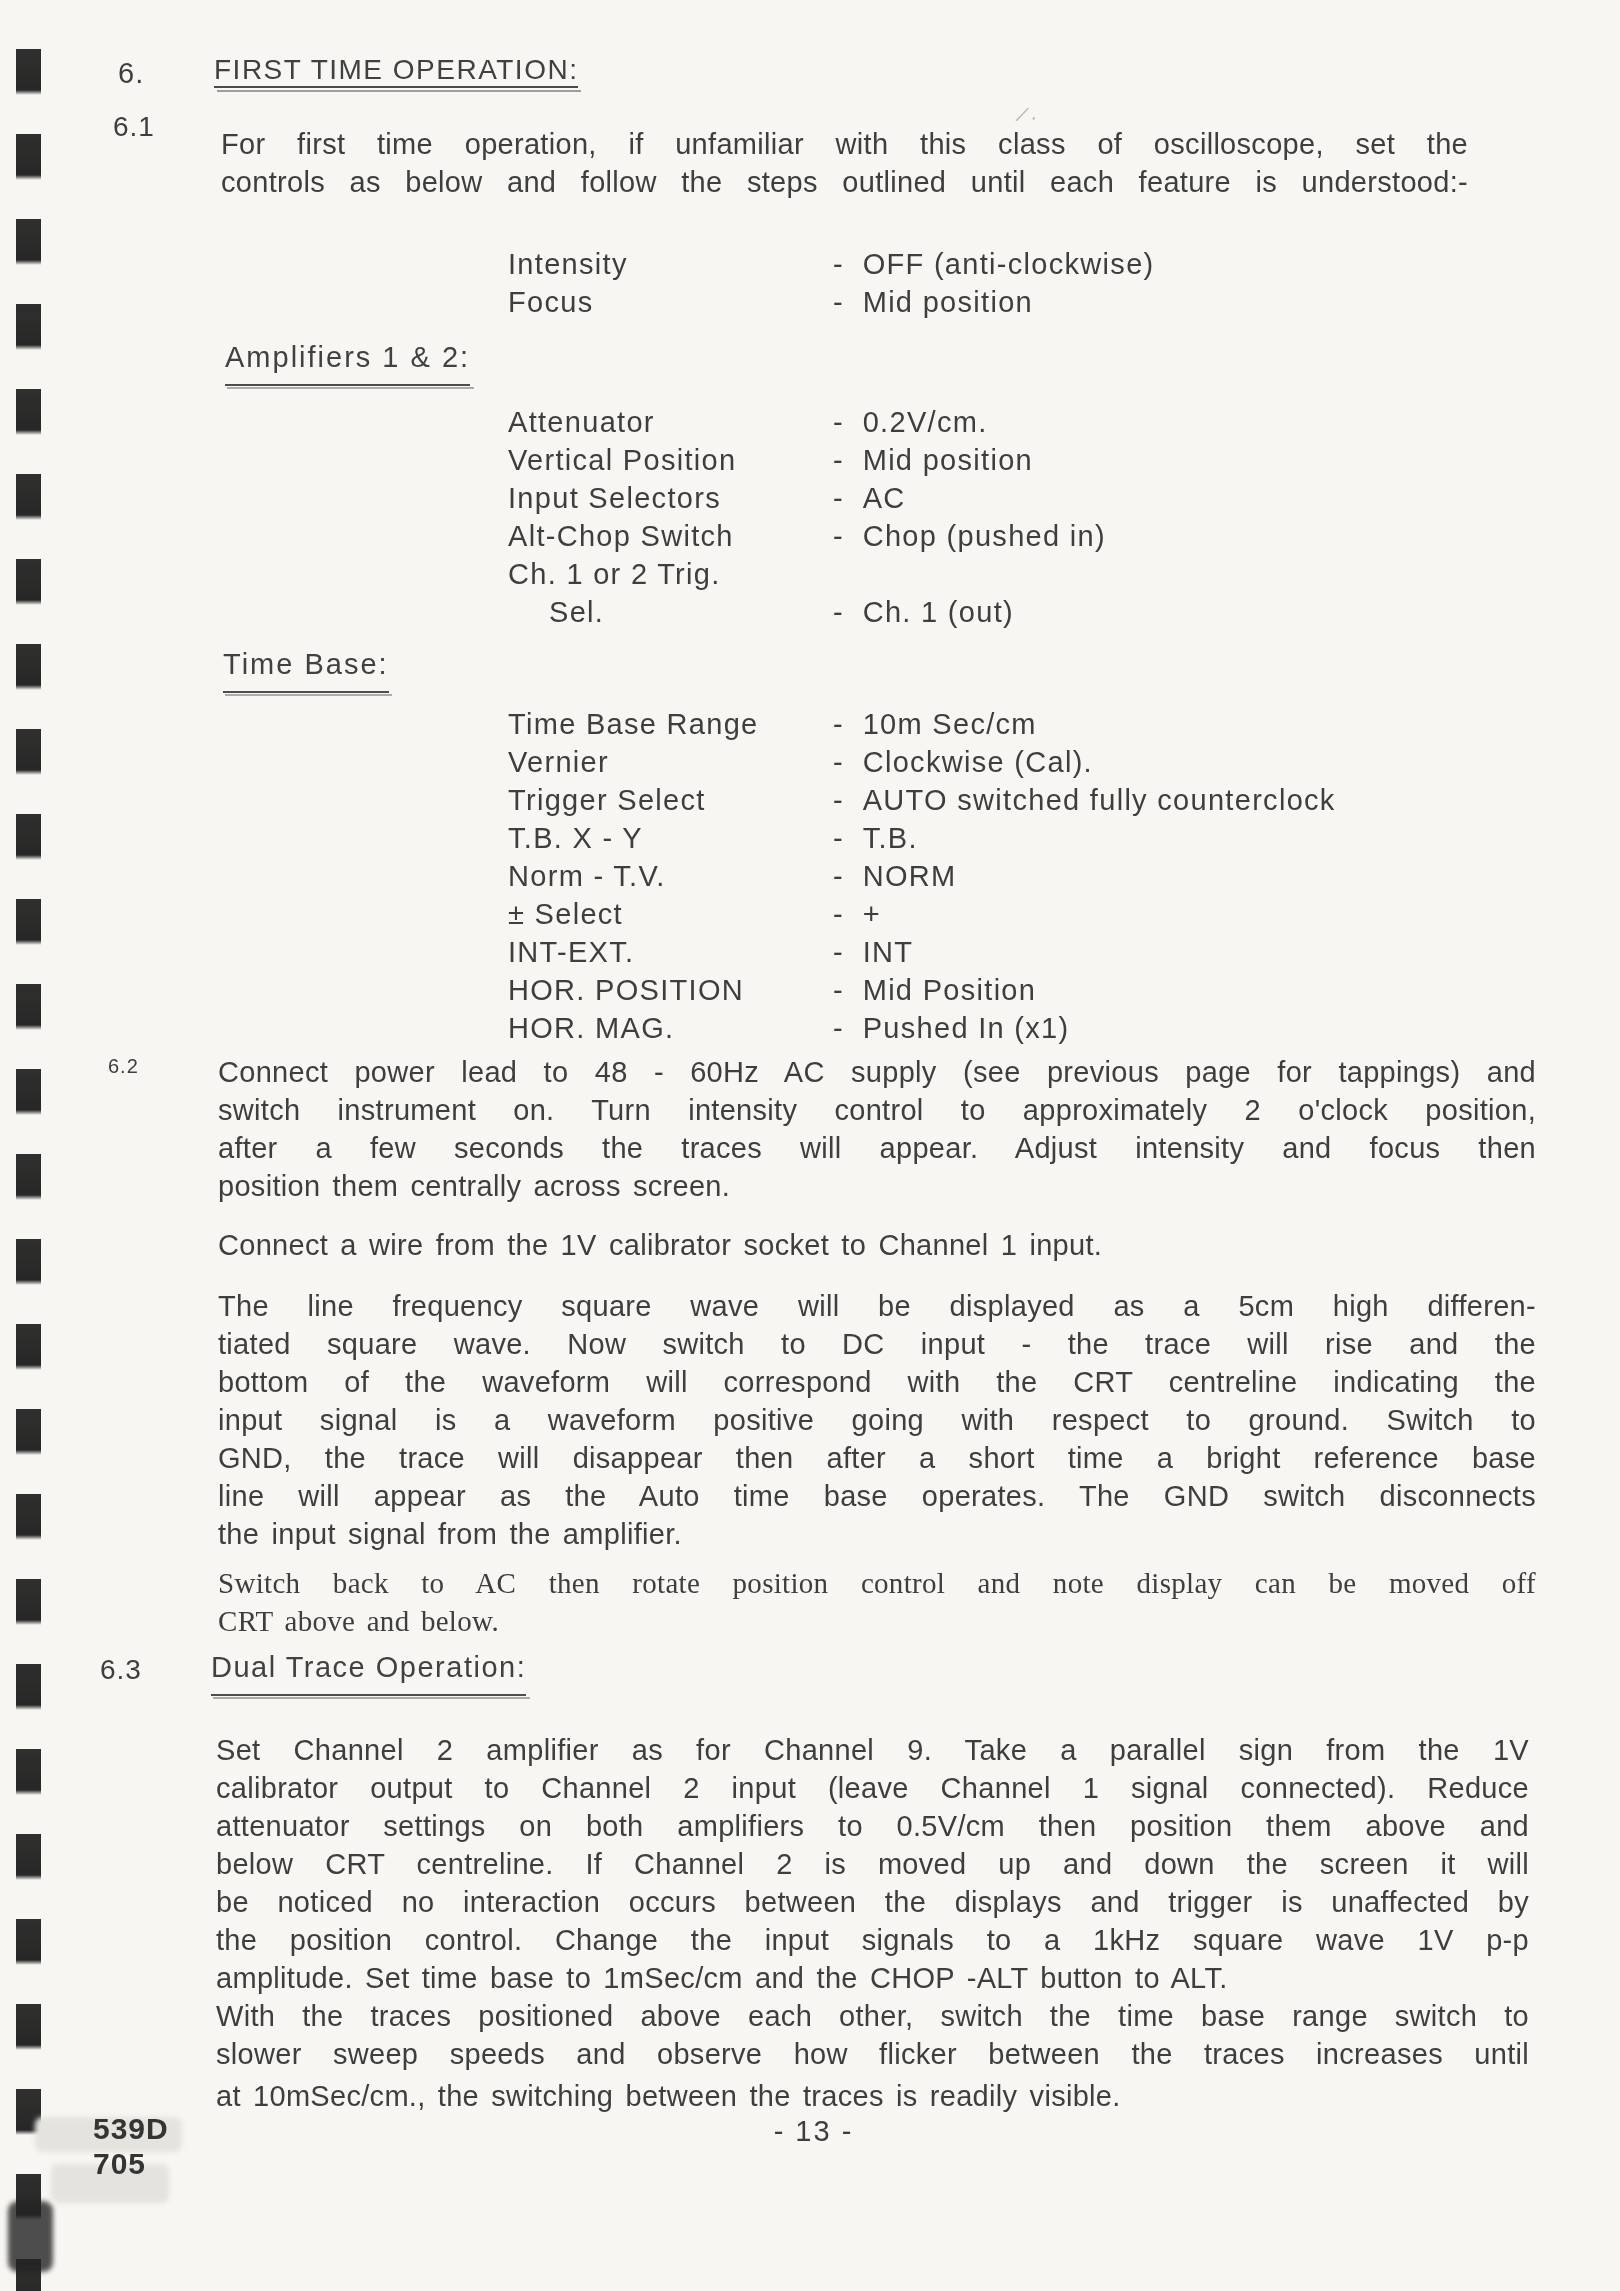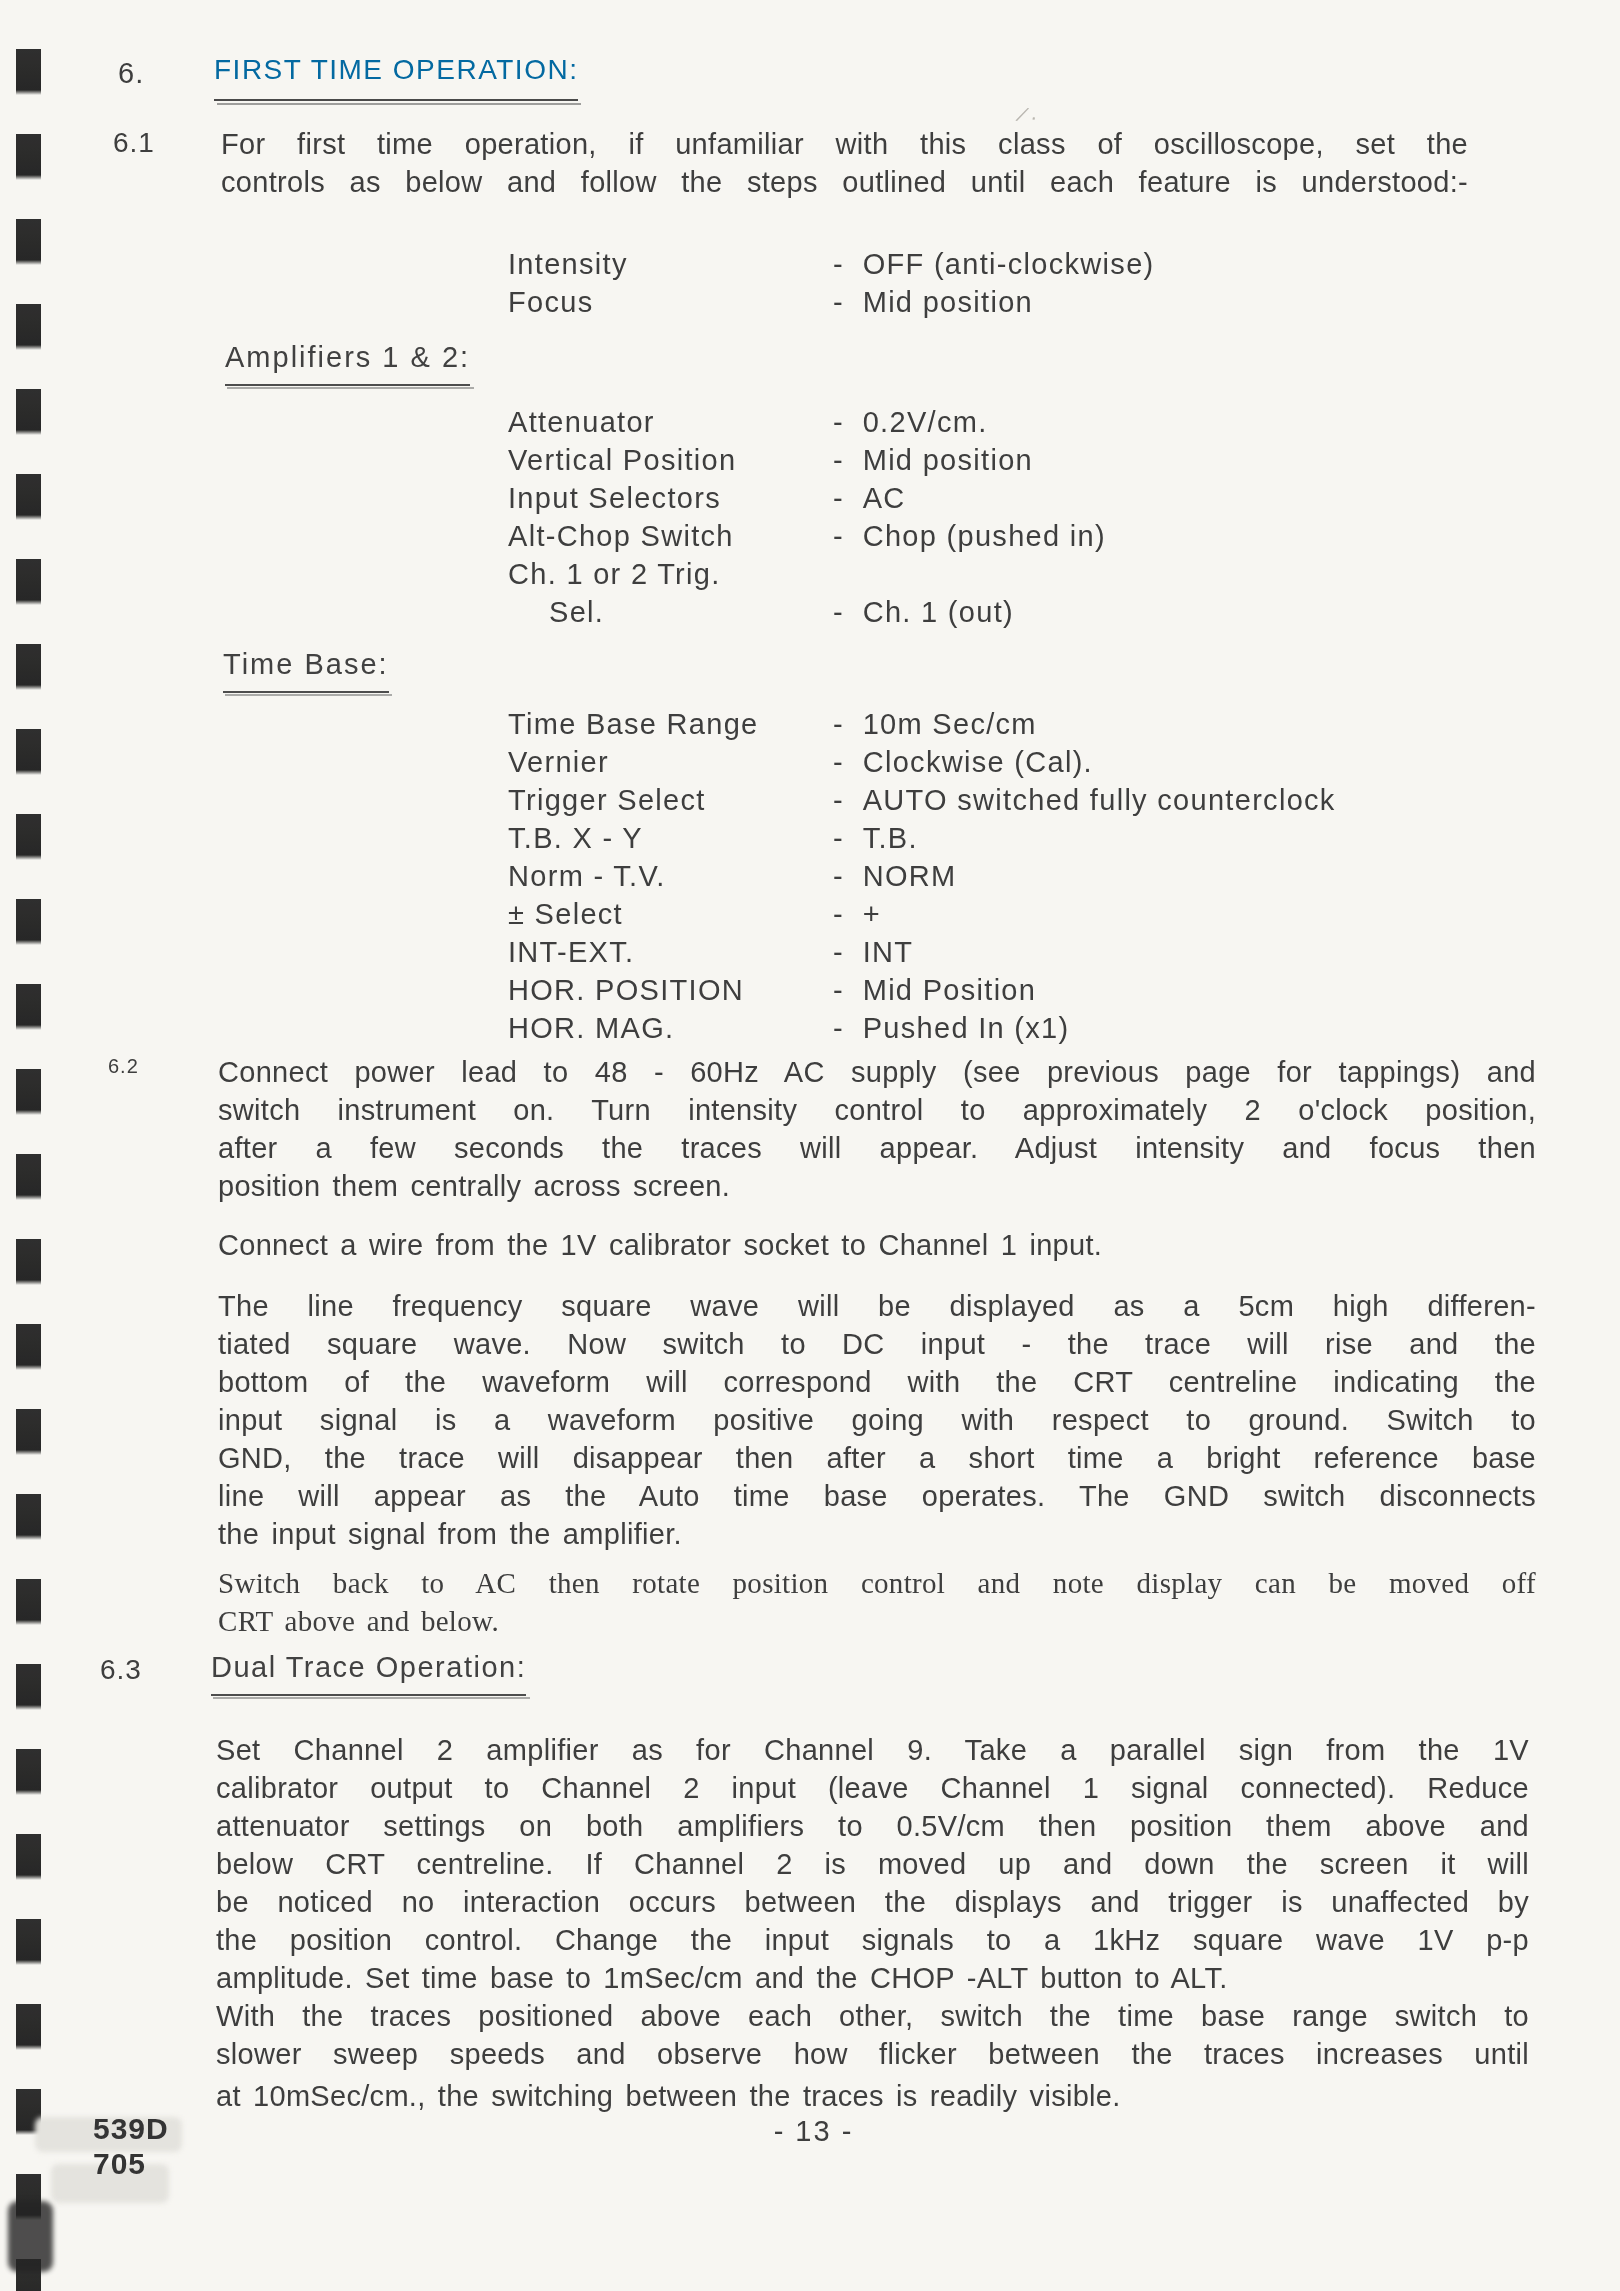--- a/index.html
+++ b/index.html
@@ -28,22 +28,22 @@
   }
   #ghost1{left:35px;top:2117px;width:147px;height:35px;}
   #ghost2{left:51px;top:2164px;width:118px;height:39px;}
   #artifact-tr{
     position:absolute;left:1021px;top:104px;color:#b9b6b0;font-size:21.6px;
     transform:rotate(12deg);letter-spacing:5.9px;
   }
   
   .secnum{position:absolute;font-size:29px;letter-spacing:1px;}
   .h-main{
-    position:absolute;font-size:28px;letter-spacing:1.5px;color:#0369a1;
-    padding-bottom:13px;border-bottom:2.5px solid #4a4a4a;
+    position:absolute;font-size:28px;letter-spacing:1.5px;color:#404040;
+    padding-bottom:0;border-bottom:2.5px solid #4a4a4a;
   }
   .h-main::after{
     content:"";position:absolute;left:2.9px;right:-2.9px;bottom:-5.9px;height:2px;
     background:rgba(85,85,85,.55);
   }
   .h-sub{
     position:absolute;font-size:29px;letter-spacing:2px;color:#414141;
     padding-bottom:10px;border-bottom:2px solid #4d4d4d;
   }
   .h-sub::after{
@@ -74,21 +74,21 @@
 
   <div id="binding"></div>
   <div id="binding-smear"></div>
   <div id="ghost1" class="ghost"></div>
   <div id="ghost2" class="ghost"></div>
   <div id="artifact-tr">∕·</div>
 
   <div class="secnum" style="left:118px;top:57px;">6.</div>
   <div class="h-main" style="left:214px;top:54px;">FIRST TIME OPERATION:</div>
 
-  <div class="secnum" style="left:113px;top:127px;font-size:28px;">6.1</div>
+  <div class="secnum" style="left:113px;top:111px;font-size:28px;">6.1</div>
   <div class="para" style="left:214px;top:125px;width:1247px;">
       <div class="tline">For first time operation, if unfamiliar with this class of oscilloscope, set the</div>
       <div class="tline">controls as below and follow the steps outlined until each feature is understood:-</div>
     </div>
 
   <div class="slist" style="left:508px;top:248px;">
       <div class="srow">
         <span class="slabel">Intensity</span>
         <span class="svalue">-&nbsp;&nbsp;OFF (anti-clockwise)</span>
       </div>

